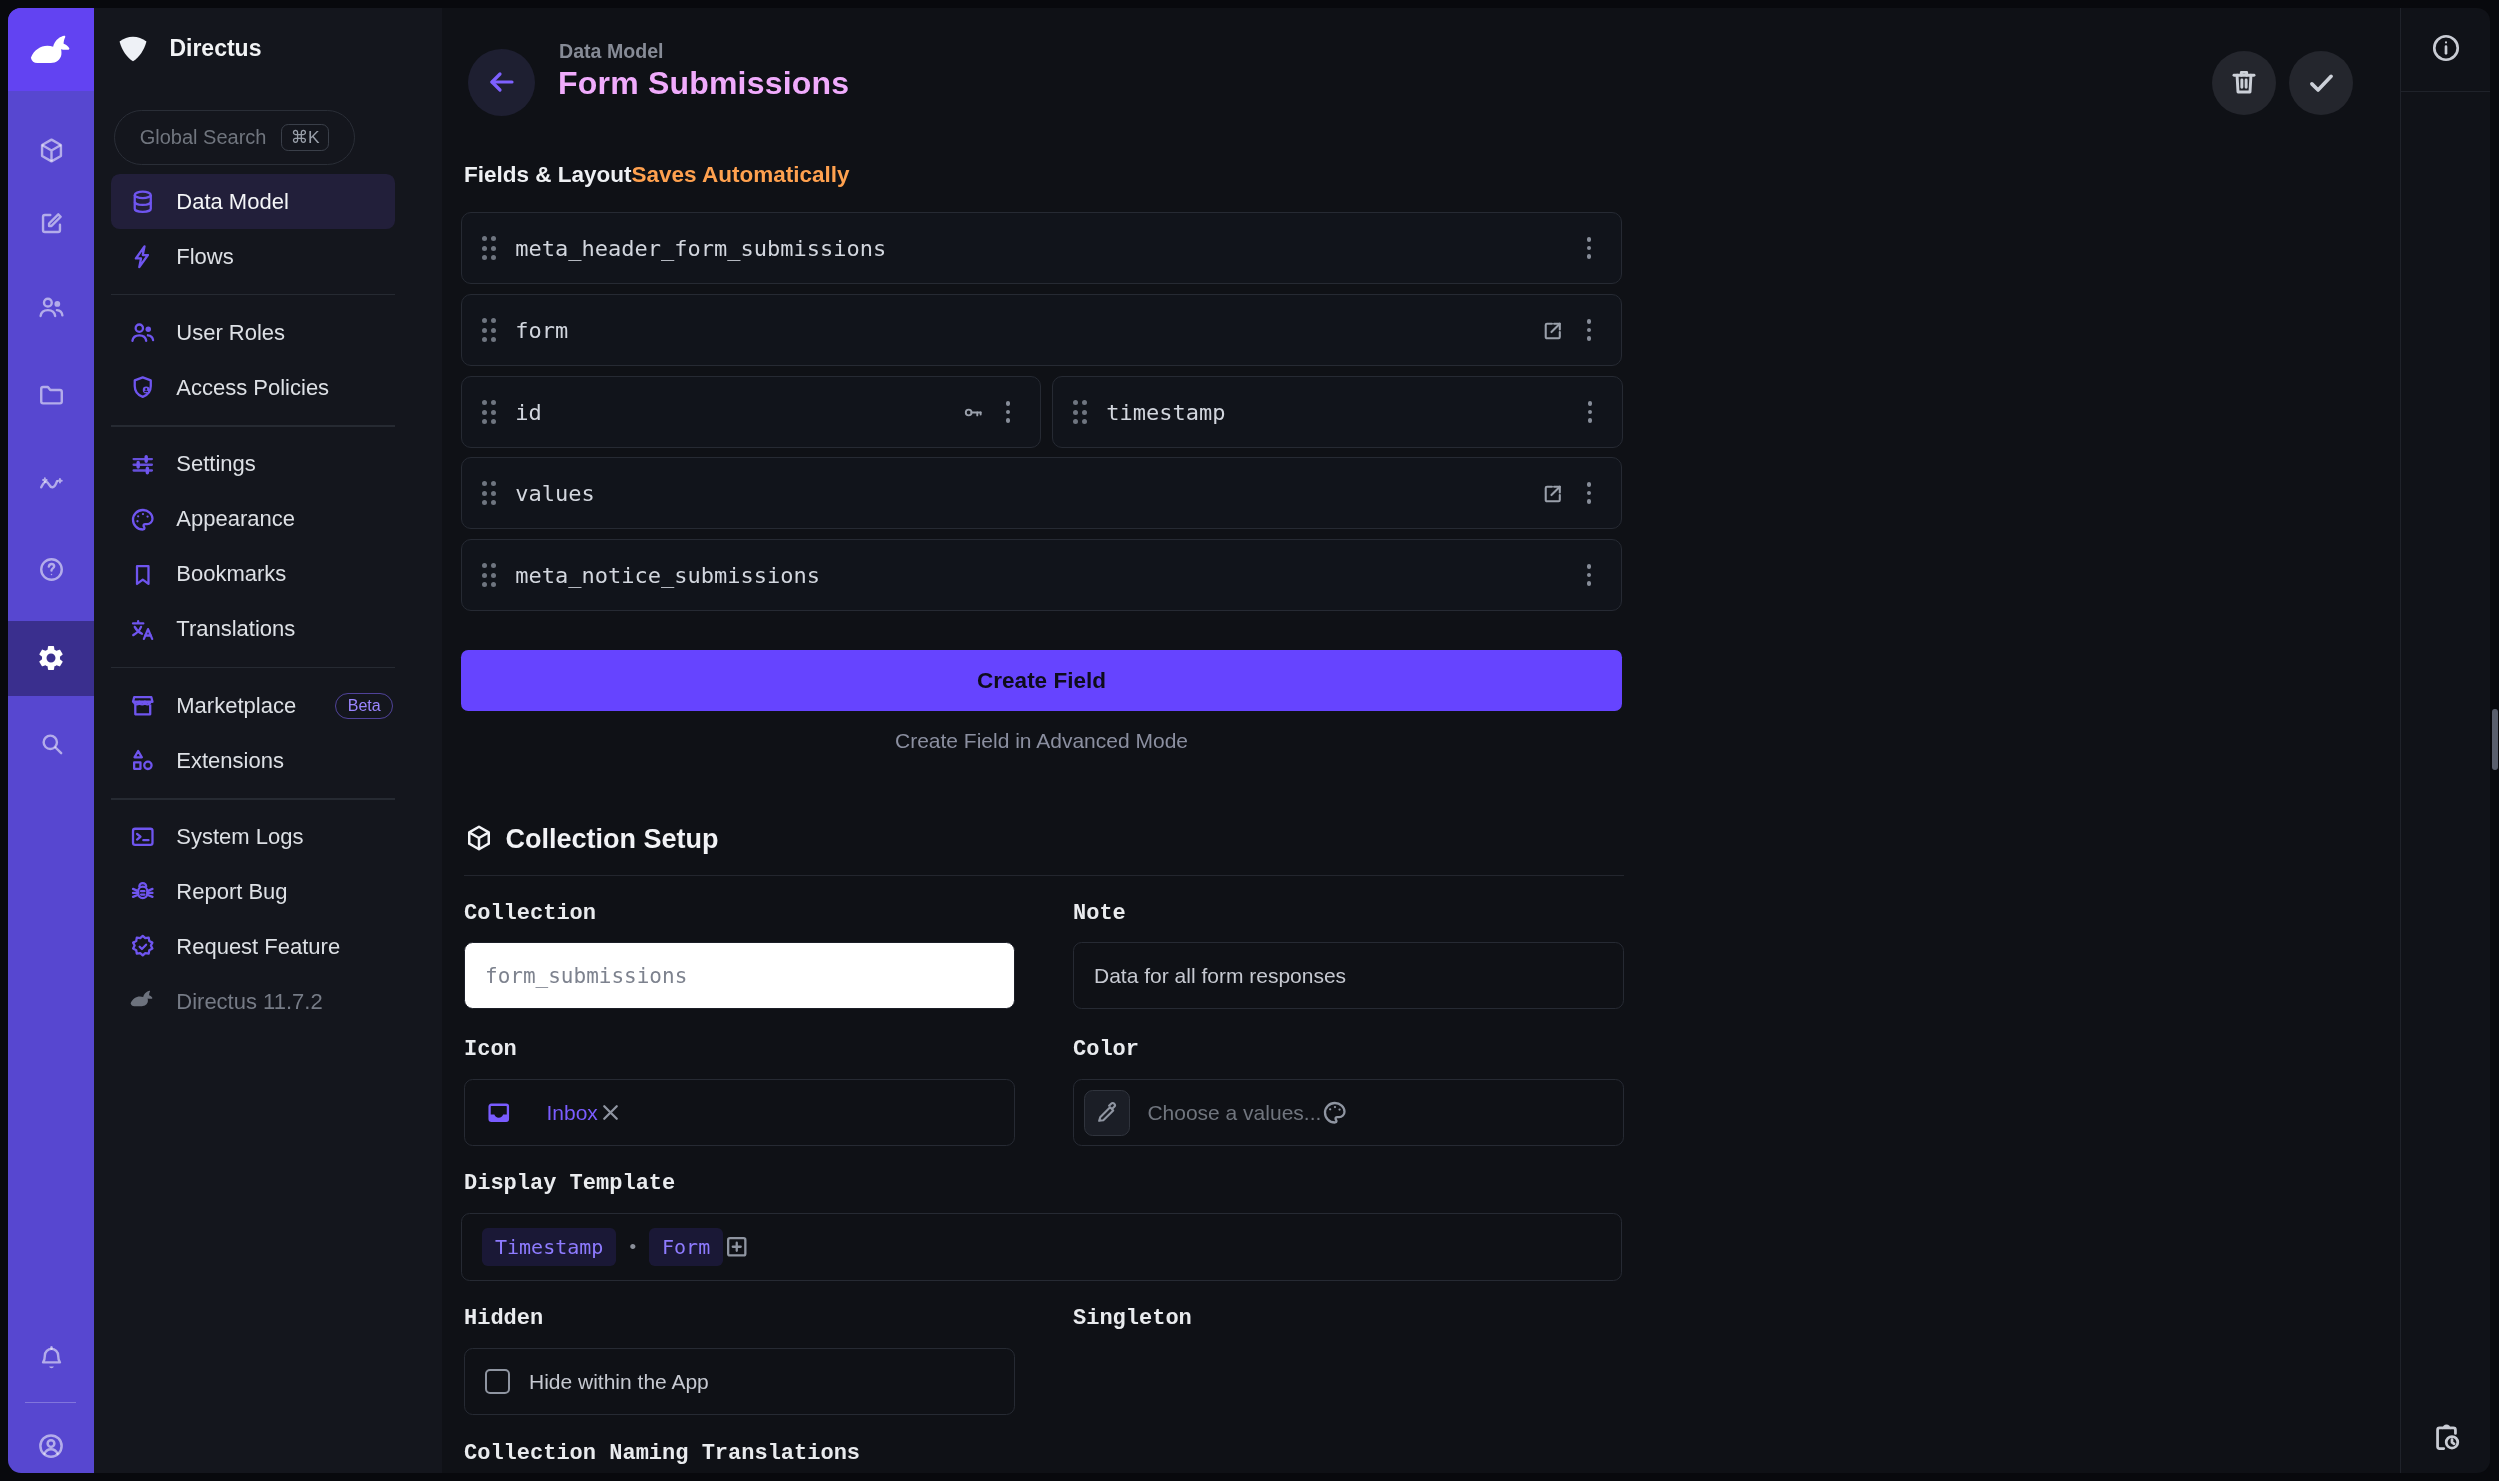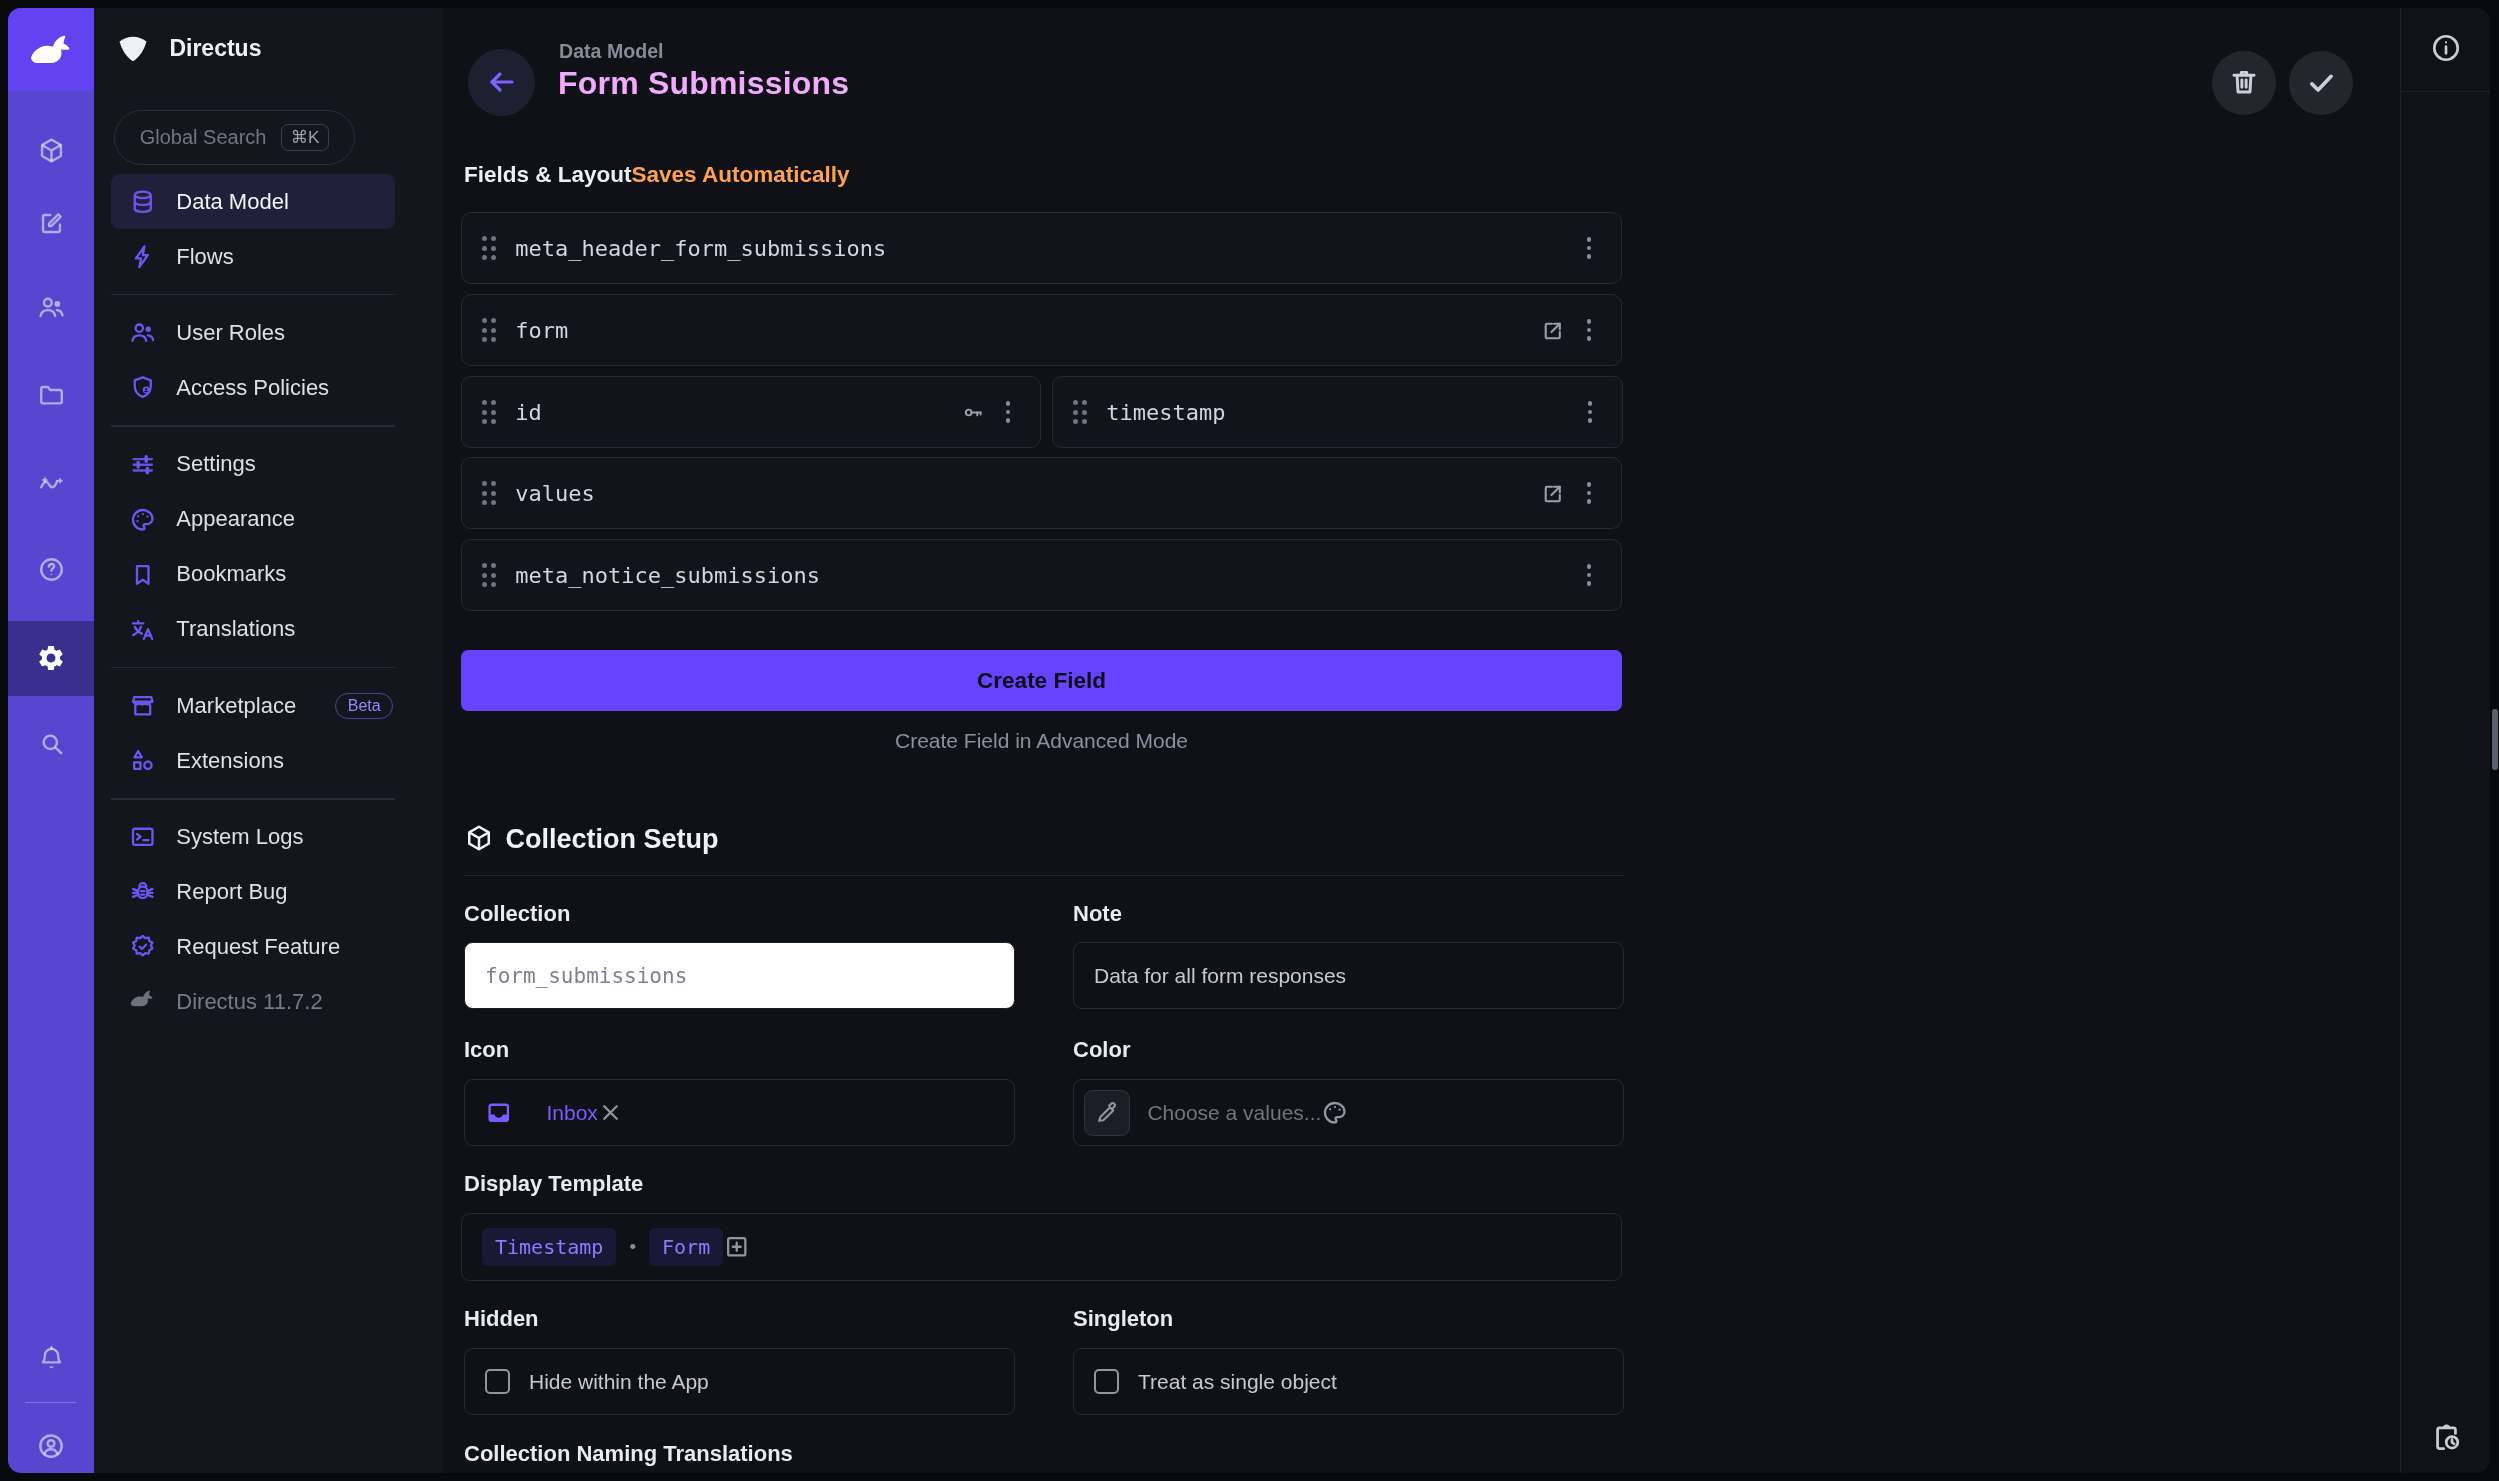--- a/index.html
+++ b/index.html
@@ -49,21 +49,21 @@
   .kebab i { width:4.3px; height:4.3px; background:#878d99; border-radius:50%; }
   .rowicon { color:#9aa0ab; display:flex; margin-right:10px; }
 
   .create-btn { left:19px; top:642px; width:1161px; height:61px; background:#6644ff; border-radius:7.2px; display:flex; align-items:center; justify-content:center; font-size:22.5px; font-weight:700; color:#0e0c1c; }
   .adv-link { left:19px; top:721px; width:1161px; text-align:center; font-size:21px; color:#8b8fa0; }
 
   .sect-head { left:22px; top:815px; display:flex; align-items:center; gap:11.6px; color:#f2f3f6; }
   .sect-head .title { font-size:27px; font-weight:700; }
   .sect-div { left:22px; top:867px; width:1160px; height:1.4px; background:#23262e; }
 
-  .fgroup-label { font-size:22px; font-weight:700; color:#e9ebee; }
+  .fgroup-label { font-size:22px; font-weight:700; color:#e9ebee;font-family:Liberation Mono, monospace; }
   .input { position:absolute; height:67px; border:1.4px solid #262a33; border-radius:8.7px; display:flex; align-items:center; padding:0 17.4px 0 20px; background:transparent; }
   .input.disabled { background:#ffffff; border-color:#1b1e27; }
   .mono-dim { font-family:"DejaVu Sans Mono", monospace; font-size:21px; color:#7d828e; }
   .input-text { font-size:21px; color:#c6c9d1; }
   .ph-dim { font-size:21px; color:#70757e; }
   .accent-text { font-size:21px; color:#7a5cff;margin-left:18px; }
   .chip { font-family:"DejaVu Sans Mono", monospace; font-size:20px; color:#8e7bff; background:rgba(102,68,255,0.14); border-radius:5.8px; padding:7.2px 13px; }
   .chip-dot { color:#8a8f9a; font-size:19px; margin:0 13px; }
   .checkbox { width:25px; height:25px; border:2.2px solid #8f95a1; border-radius:5px; margin-right:19px; flex:0 0 auto; }
   .swatch { width:46px; height:46px; border-radius:8.7px; background:#1b1e26; border:1.4px solid #30343d; display:flex; align-items:center; justify-content:center; color:#8f95a1; margin-right:17.4px; }
@@ -537,24 +537,20 @@
             </svg>
           </span>
     </div>
 
     <div class="abs fgroup-label" style="left:22px;top:1298px">Hidden</div>
     <div class="abs fgroup-label" style="left:631px;top:1298px">Singleton</div>
     <div class="abs input" style="left:22px;top:1340px;width:551px">
       <span class="checkbox"></span>
       <span class="input-text">Hide within the App</span>
     </div>
-    <div class="abs input" style="left:631px;top:1340px;width:551px">
-      <span class="checkbox"></span>
-      <span class="input-text">Treat as single object</span>
-    </div>
 
     <div class="abs fgroup-label" style="left:22px;top:1433px">Collection Naming Translations</div>
 
   </main>
 
   <aside class="rightbar">
     <div class="rb-btn" style="top:17.4px;height:48px">
       <span><svg width="32" height="32" viewBox="0 0 24 24" fill="none" stroke="currentColor" stroke-width="2" stroke-linecap="round">
               <circle cx="12" cy="12" r="8.8"></circle>
               <path d="M12 11v5"></path>

